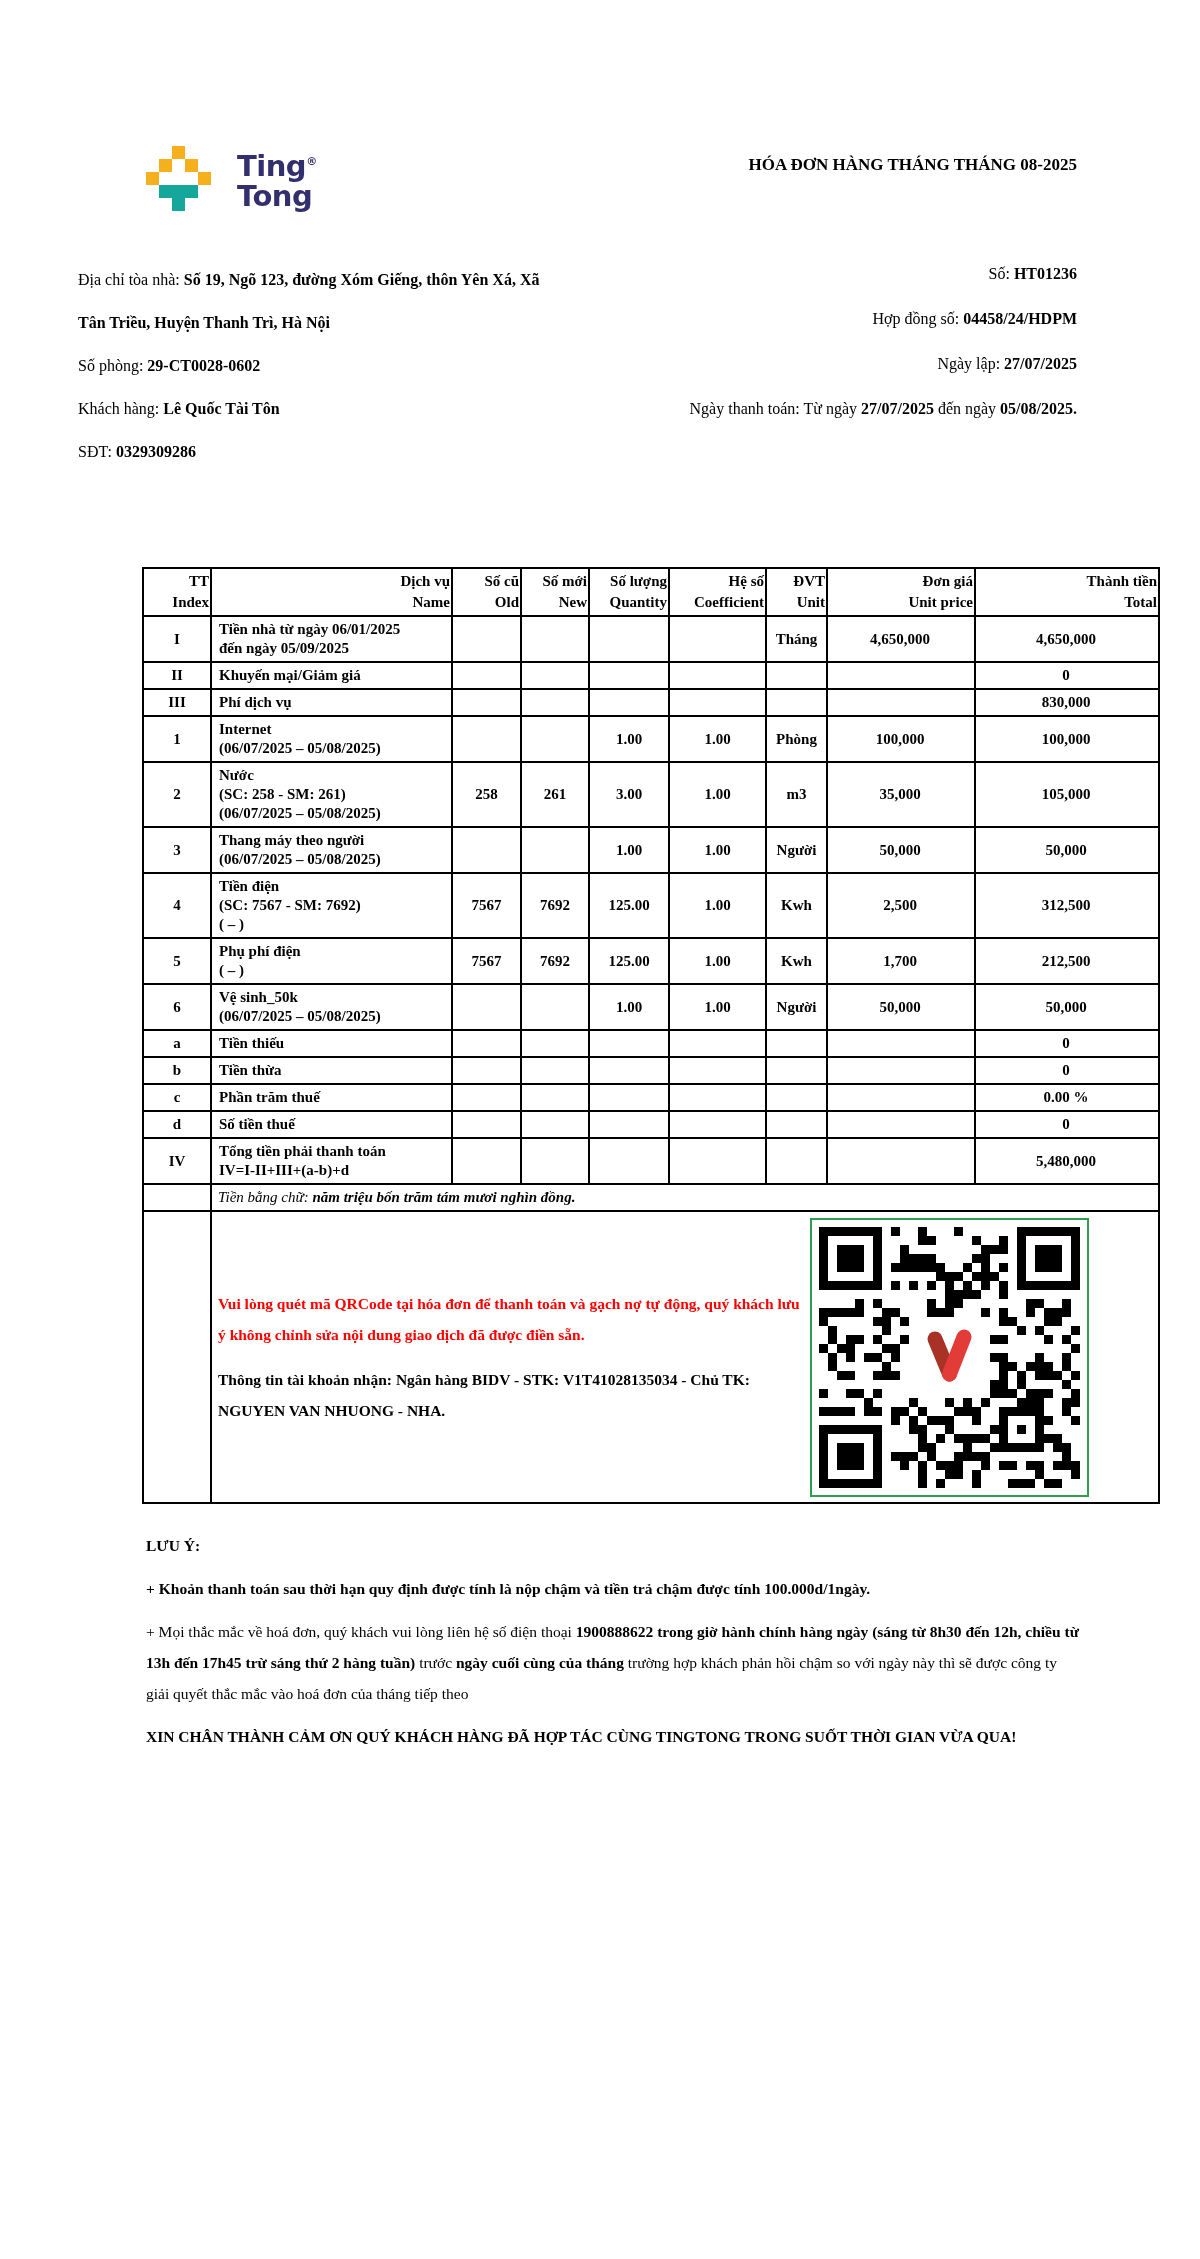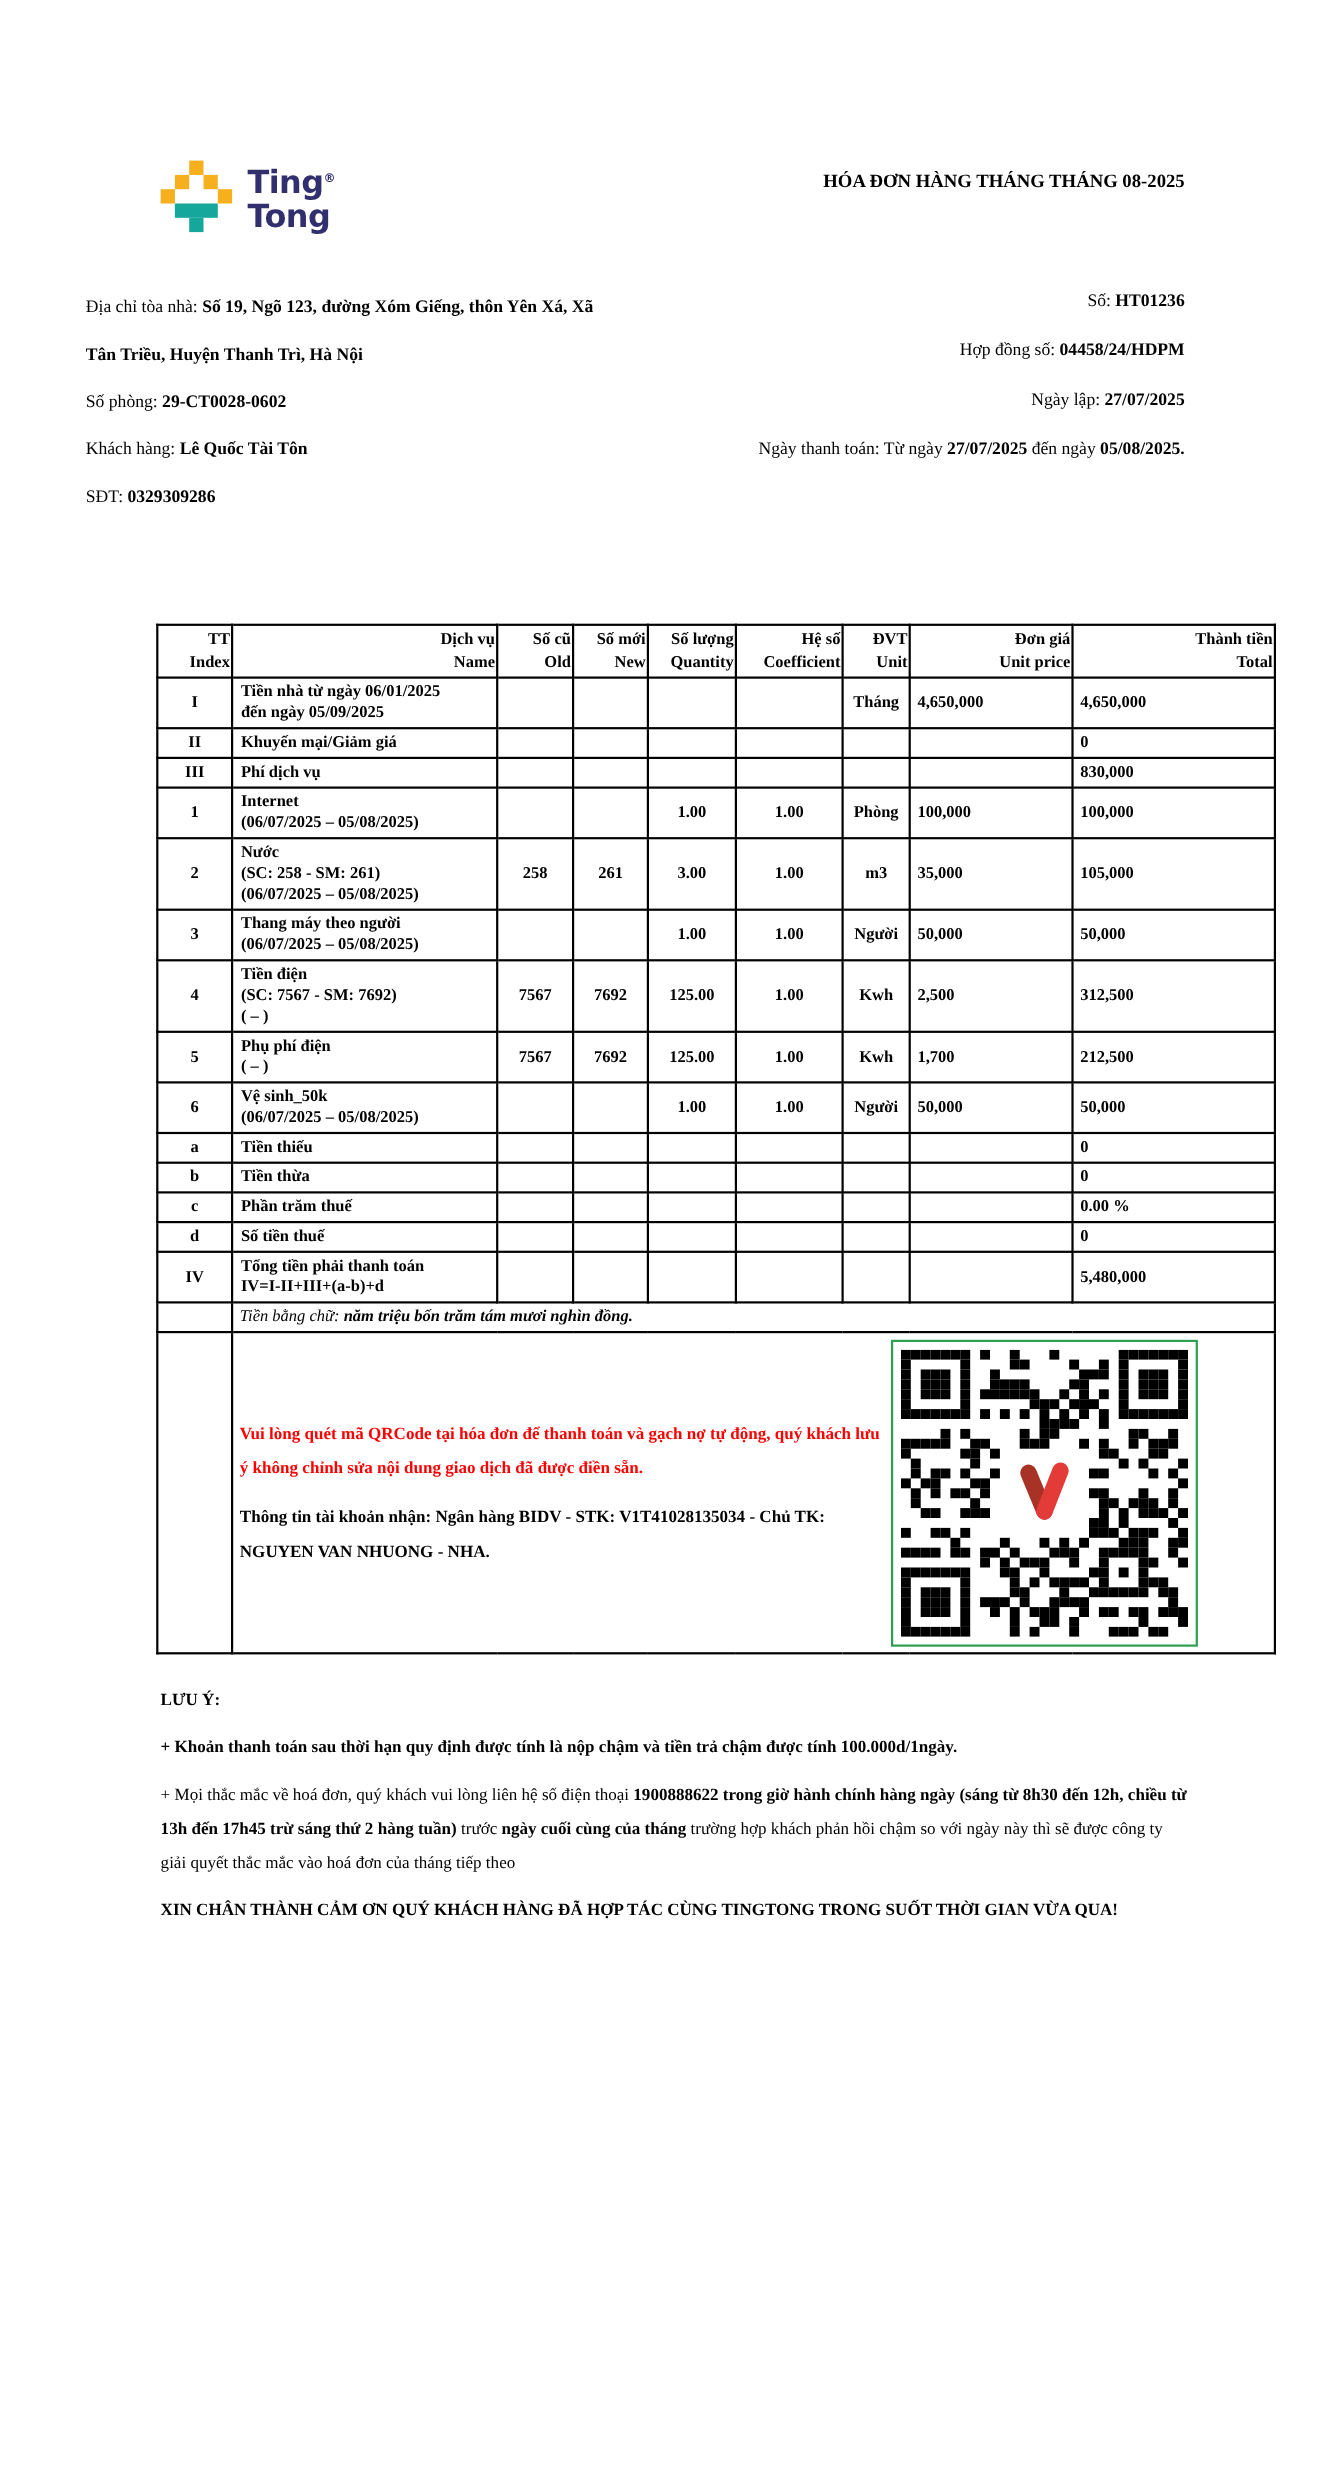--- a/index.html
+++ b/index.html
@@ -1,38 +1,38 @@
 <!DOCTYPE html>
 <html><head>
 <meta charset="utf-8">
 <style>
   *{margin:0;padding:0;box-sizing:border-box}
   html,body{background:#fff}
   body{width:1200px;height:2259px;font-family:"Liberation Serif","DejaVu Serif",serif;color:#000;overflow:hidden}
   .b{font-weight:bold}
   .header{display:flex;justify-content:space-between;align-items:flex-start;margin:146px 123px 0 146px}
-  .logo{display:flex;align-items:center;gap:13px}
+  .logo{display:flex;align-items:center;gap:25px}
   .logo-grid{position:relative;width:66px;height:66px;flex:none}
   .cellsq{position:absolute;width:13px;height:13px}
   .y{background:#F6AF1D}
   .t{background:#15A79B}
   .logo-text{font-family:"DejaVu Sans","Liberation Sans",sans-serif;font-weight:bold;font-size:29px;line-height:30px;color:#312F6D;letter-spacing:-0.5px}
   .reg-mark{font-size:11px;vertical-align:super}
   .title{width:418px;font-size:17px;font-weight:bold;text-align:right;line-height:1.55;margin-top:6px}
   .info{display:flex;justify-content:space-between;margin:46px 123px 0 78px}
   .info-left{width:480px;font-size:16px;line-height:43px}
   .info-right{width:400px;font-size:16px;text-align:right}
   .info-right p{line-height:32px;margin-bottom:13px}
   table.invoice{border-collapse:collapse;table-layout:fixed;width:1016px;margin:94px 0 0 142px}
   .invoice th,.invoice td{border:2px solid #000;font-size:15px;line-height:19px;vertical-align:middle;padding:3px 6px}
   .invoice th{font-weight:bold;text-align:right;line-height:21px;padding:2px 1px}
   .invoice td{font-weight:bold}
   td.idx{text-align:center}
   td.c{text-align:center}
-  td.r{text-align:left;padding-right:8px}
+  td.r{text-align:center;padding-right:8px}
   td.name{text-align:left;padding-left:7px}
   .words-cell{padding:6px 8px 6px 14px;font-weight:normal}
   .words-cell .lbl{font-style:italic;font-weight:normal}
   .words-cell .val{font-style:italic;font-weight:bold}
   .qr-cell{height:292px;padding:6px 10px 6px 13px;font-weight:normal}
   .qr-flex{display:flex;align-items:center;justify-content:flex-start}
   .qr-textblock{width:592px;font-size:15.5px;line-height:31px}
   .qr-textblock .red{color:#FF0000}
   .qr-textblock p + p{margin-top:14px}
   .qr-box{flex:none;width:279px;height:279px;border:2px solid #2E9E50;background:#fff;display:flex;align-items:center;justify-content:center;margin-right:6px}

